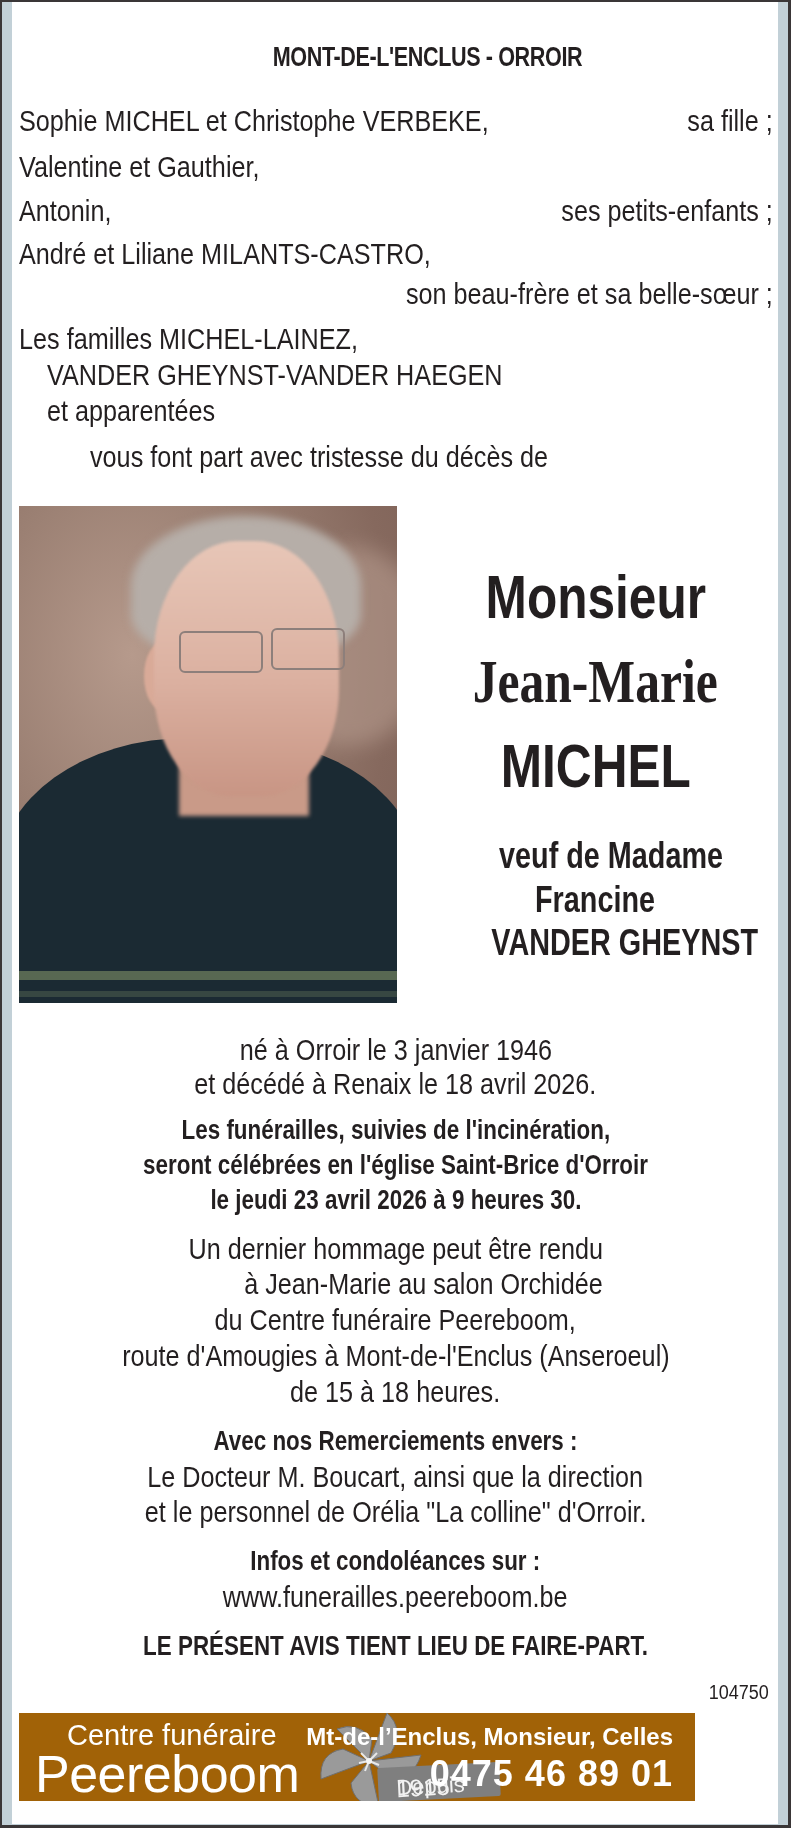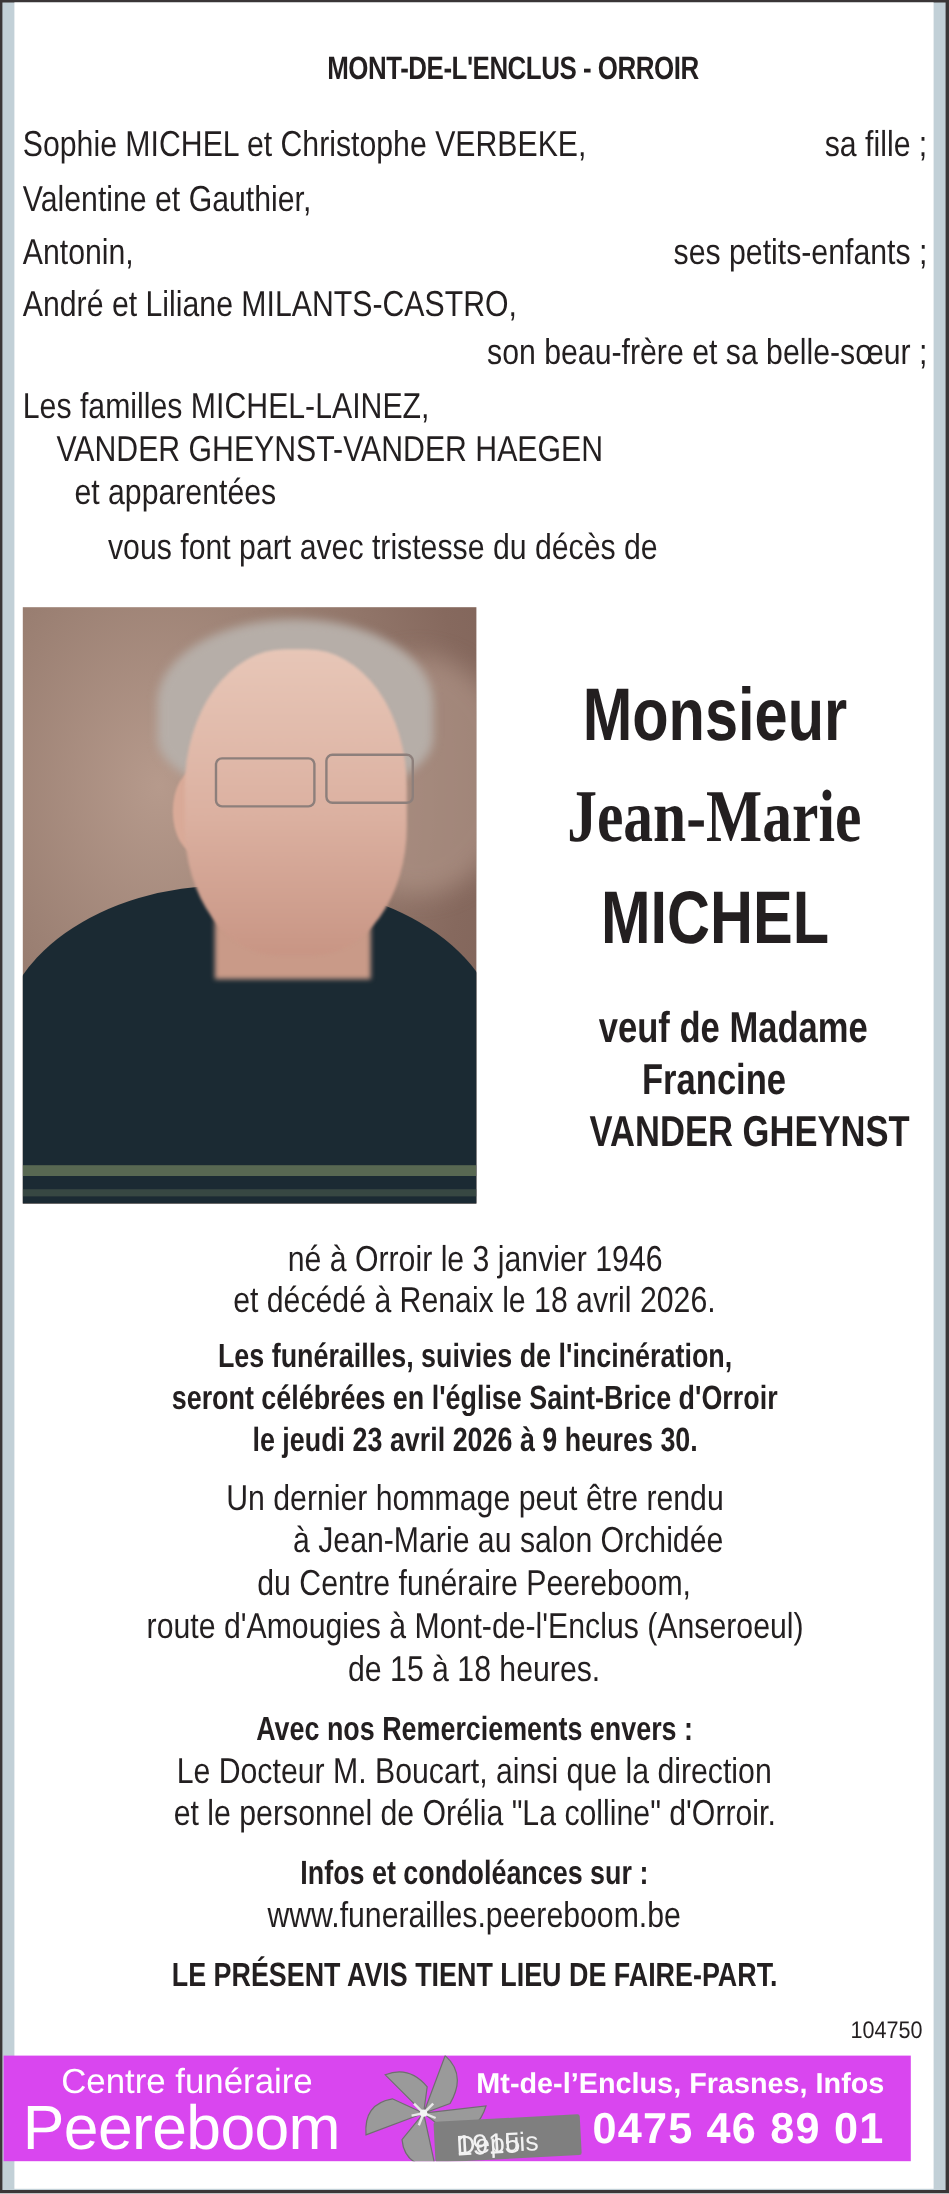--- a/index.html
+++ b/index.html
@@ -65,22 +65,22 @@
     .body-text { font-size: 30px; line-height: 30px; }
     .body-text > span { transform: scaleX(0.84); }
     .body-bold { font-weight: bold; font-size: 28px; line-height: 28px; }
     .body-bold > span { transform: scaleX(0.80); }
 
     .ref { position: absolute; right: 22px; top: 1681px; font-size: 20px; }
     .ref > span { display: inline-block; transform: scaleX(0.9); transform-origin: right center; }
 
     
     .banner {
-      position: absolute; left: 3px; top: 1713px; width: 756px; height: 88px;
-      background: #d946ef; color: #ffffff; overflow: hidden;
+      position: absolute; left: 19px; top: 1713px; width: 676px; height: 88px;
+      background: #a16207; color: #ffffff; overflow: hidden;
     }
     .banner .cf { position: absolute; left: 48px; top: 6px; font-size: 29px; line-height: 32px; }
     .banner .pb { position: absolute; left: 16px; top: 34px; font-size: 52px; line-height: 54px; letter-spacing: -0.5px; }
     .banner .flower { position: absolute; left: 298px; top: -4px; width: 110px; height: 100px; }
     .banner .tab {
       position: absolute; left: 359px; top: 52px; width: 122px; height: 34px;
       background: #7f7f7f; transform: rotate(-3deg); border-radius: 2px;
     }
     .banner .tab span { position: absolute; left: 9px; top: 4px; font-size: 22px; color: #f2f2f2; white-space: nowrap; }
     .banner .tab .year { font-size: 24px; }
@@ -121,21 +121,21 @@
 <div class="fam-right" style="top:279px;">
   <span class="cond">son beau-frère et sa belle-sœur ;</span>
 </div>
 
 <div class="abs fam" style="left:19px; top:324px;">
   <span class="cond">Les familles MICHEL-LAINEZ,</span>
 </div>
 <div class="abs fam" style="left:47px; top:360px;">
   <span class="cond">VANDER GHEYNST-VANDER HAEGEN</span>
 </div>
-<div class="abs fam" style="left:47px; top:396px;margin-left:15px;">
+<div class="abs fam" style="left:47px; top:396px;">
   <span class="cond">et apparentées</span>
 </div>
 
 <div class="abs fam" style="left:90px; top:442px;">
   <span class="cond">vous font part avec tristesse du décès de</span>
 </div>
 
 <div class="photo" role="img" aria-label="Portrait photo of an elderly man with glasses wearing a dark sweater">
   <div class="bg-blob1"></div>
   <div class="sweater"></div>
@@ -249,15 +249,15 @@
     <circle cx="52" cy="52" r="3" fill="#f4f4f4"></circle>
   </svg>
 
   <div class="tab">
     <span>
         <span>Depuis</span> 
         <span class="year">1915</span>
       </span>
   </div>
 
-  <div class="loc">Mt-de-l’Enclus, Frasnes, Infos</div>
+  <div class="loc">Mt-de-l’Enclus, Monsieur, Celles</div>
   <div class="phone">0475 46 89 01</div>
 </div>
 
 </body></html>

